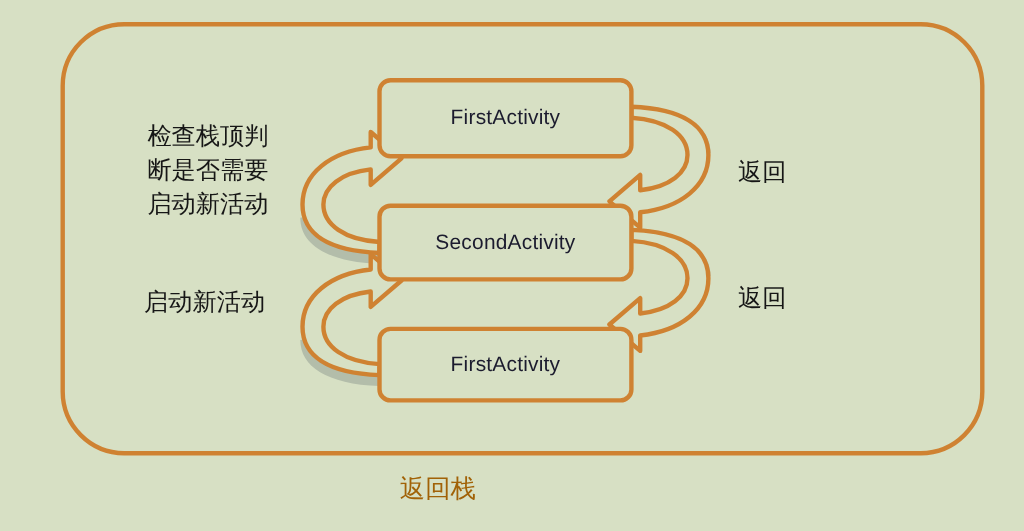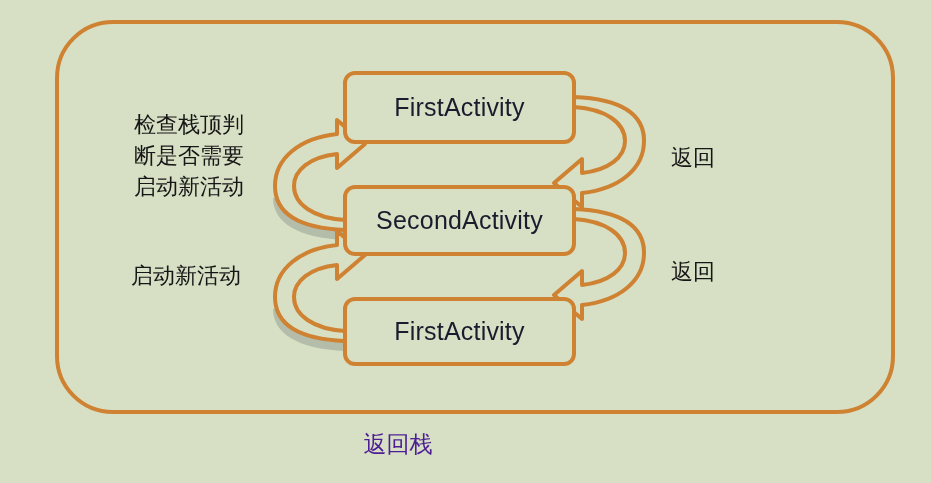--- a/index.html
+++ b/index.html
@@ -30,21 +30,21 @@
     position: absolute;
     box-sizing: border-box;
     border: 4px solid #cf8232;
     border-radius: 12px;
     background: #d7e0c4;
     display: flex;
     align-items: center;
     justify-content: center;
   }
   .act-box .act-label {
-    font-size: 25px;
+    font-size: 19px;
     color: #1b1b2e;
     letter-spacing: 0.2px;
     white-space: nowrap;
   }
 
   #box-first-top   { left: 343px; top: 71px;  width: 233px; height: 73px; }
   #box-second      { left: 343px; top: 185px; width: 233px; height: 71px; }
   #box-first-bottom{ left: 343px; top: 297px; width: 233px; height: 69px; }
 
   .diagram-text {
@@ -60,21 +60,21 @@
   #label-return-top  { left: 671px; top: 142px; }
   #label-return-bot  { left: 671px; top: 256px; }
 
   #caption-back-stack {
     position: absolute;
     left: 0;
     top: 429px;
     width: 796px;
     text-align: center;
     font-size: 23px;
-    color: #4c1d95;
+    color: #a16207;
     font-family: "DejaVu Sans", "Liberation Sans", sans-serif;
   }
 </style>
 </head>
 <body>
 
 <div id="stage">
 
   <svg class="layer" viewBox="0 0 931 483">
 

